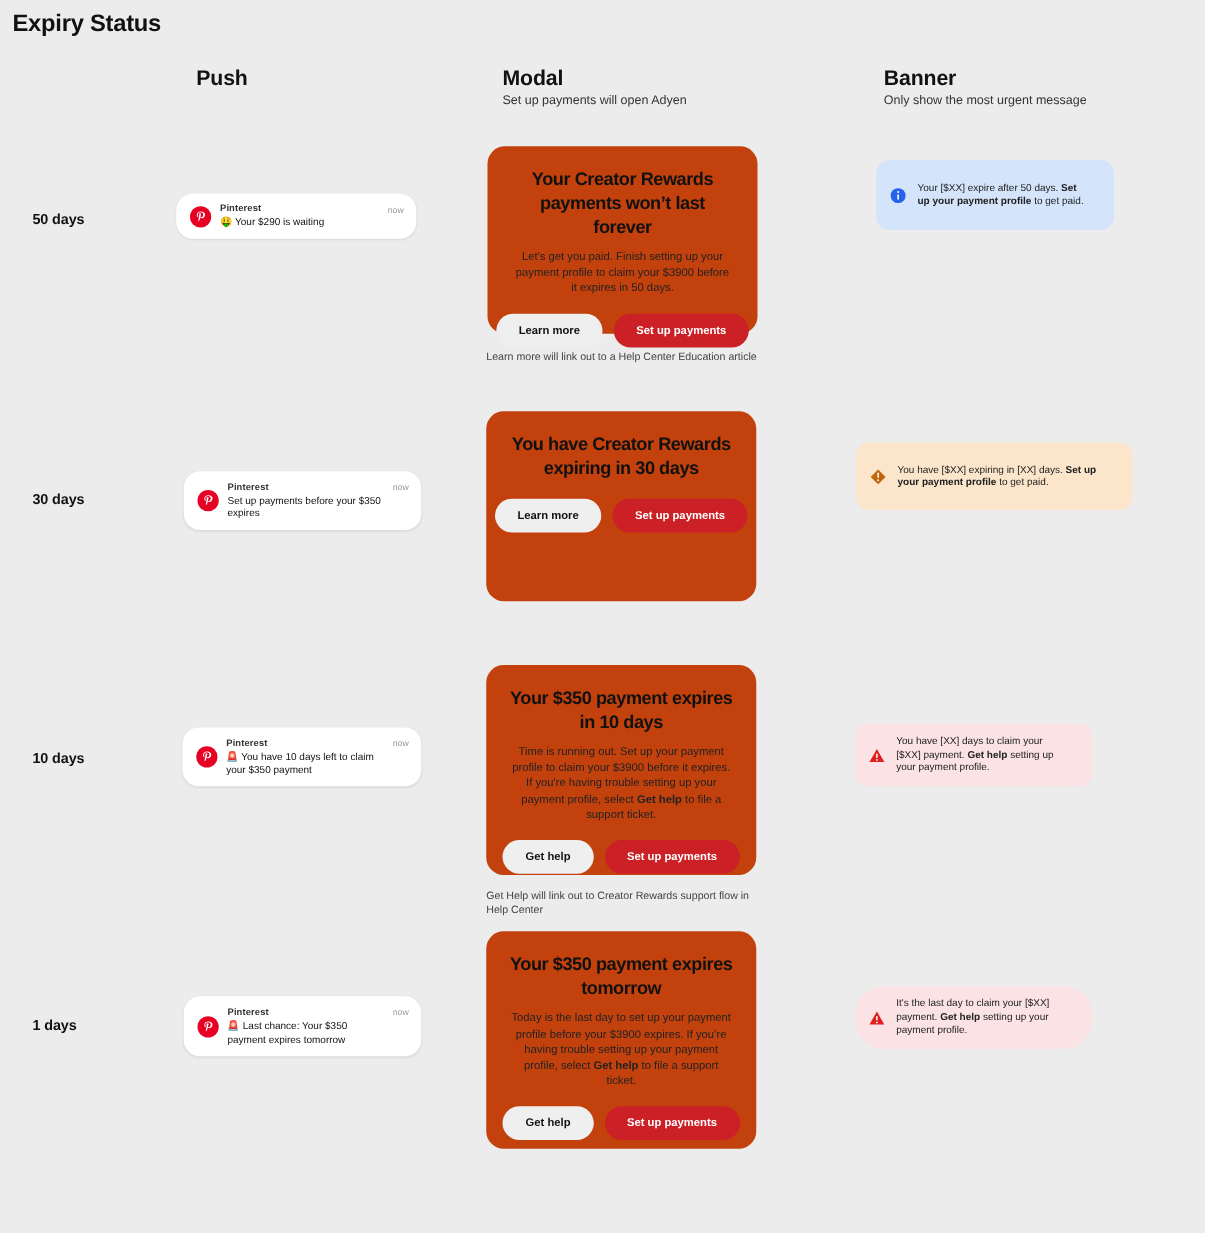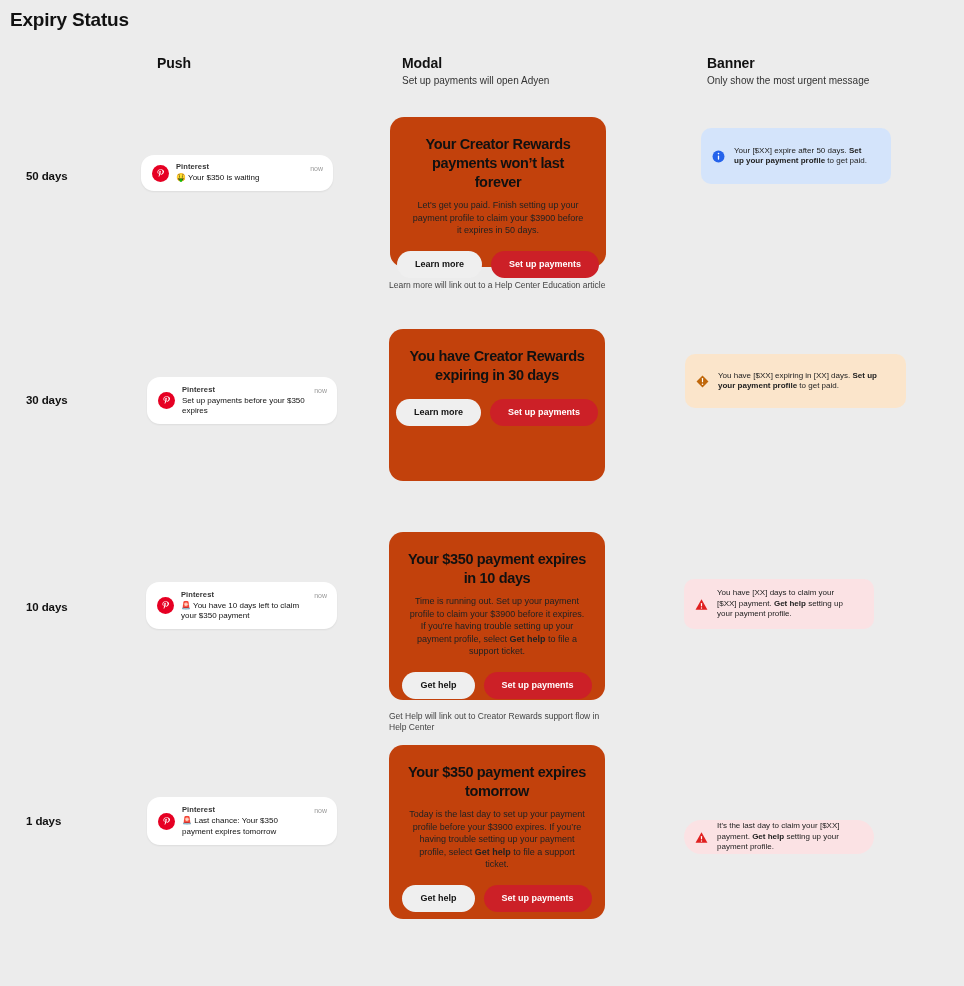--- a/index.html
+++ b/index.html
@@ -26,21 +26,21 @@
     color: #111111;
     letter-spacing: -0.2px;
   }
 
   
   .col-head {
     position: absolute;
     color: #111111;
   }
   .col-head .col-title {
-    font-size: 14px;
+    font-size: 17px;
     font-weight: bold;
     line-height: 14px;
     letter-spacing: -0.1px;
   }
   .col-head .col-sub {
     font-size: 10px;
     font-weight: normal;
     line-height: 14px;
     color: #333333;
     margin-top: 4px;
@@ -192,21 +192,21 @@
     position: absolute;
     border-radius: 10px;
     box-sizing: border-box;
     display: flex;
     align-items: center;
     padding: 10px 24px 10px 11px;
   }
   #banner-0 { left: 701px; top: 128px; width: 190px; height: 56px; background: #d4e4fb; }
   #banner-1 { left: 685px; top: 354px; width: 221px; height: 54px; background: #fbe5cb; }
   #banner-2 { left: 684px; top: 579px; width: 190px; height: 50px; background: #fbe2e4; }
-  #banner-3 { left: 684px; top: 820px; width: 190px; height: 34px; background: #fbe2e4; border-radius: 23px; }
+  #banner-3 { left: 684px; top: 789px; width: 190px; height: 50px; background: #fbe2e4; border-radius: 23px; }
 
   .banner-icon {
     flex: 0 0 auto;
     width: 13px;
     height: 13px;
     margin-right: 9px;
     display: flex;
     align-items: center;
     justify-content: center;
   }
@@ -242,21 +242,21 @@
 <div class="row-label" id="label-3">1 days</div>
 
 <div class="push" id="push-0">
   <div class="push-logo">
     <svg width="13" height="13" viewBox="0 0 24 24">
         <path fill="#ffffff" d="M12.5 4c-4 0-6.2 2.5-6.2 5.2 0 1.2.6 2.7 1.7 3.2.2.1.3 0 .3-.1l.2-.8c.1-.2 0-.3-.1-.4-.4-.5-.7-1.3-.7-2.1 0-2 1.6-4 4.3-4 2.3 0 3.9 1.5 3.9 3.6 0 2.4-1.2 4.1-2.8 4.1-.9 0-1.5-.7-1.3-1.6.3-1.1.8-2.2.8-3 0-.7-.4-1.3-1.2-1.3-.9 0-1.7 1-1.7 2.3 0 .8.3 1.4.3 1.4l-1.1 4.7c-.3 1.4-.1 3.1 0 3.3 0 .1.2.1.2 0 .1-.1 1.3-1.6 1.7-3.1l.6-2.4c.3.6 1.2 1.1 2.2 1.1 2.9 0 4.9-2.6 4.9-6.1C18.5 6.3 16 4 12.5 4z"></path>
       </svg>
   </div>
   <div class="push-body">
     <div class="push-app">Pinterest</div>
-    <div class="push-msg"><span class="push-emoji">🤑</span> <span>Your $350 is waiting</span></div>
+    <div class="push-msg"><span class="push-emoji">🤑</span> <span>Your $290 is waiting</span></div>
   </div>
   <div class="push-time">now</div>
 </div>
 
 <div class="push" id="push-1">
   <div class="push-logo">
     <svg width="13" height="13" viewBox="0 0 24 24">
         <path fill="#ffffff" d="M12.5 4c-4 0-6.2 2.5-6.2 5.2 0 1.2.6 2.7 1.7 3.2.2.1.3 0 .3-.1l.2-.8c.1-.2 0-.3-.1-.4-.4-.5-.7-1.3-.7-2.1 0-2 1.6-4 4.3-4 2.3 0 3.9 1.5 3.9 3.6 0 2.4-1.2 4.1-2.8 4.1-.9 0-1.5-.7-1.3-1.6.3-1.1.8-2.2.8-3 0-.7-.4-1.3-1.2-1.3-.9 0-1.7 1-1.7 2.3 0 .8.3 1.4.3 1.4l-1.1 4.7c-.3 1.4-.1 3.1 0 3.3 0 .1.2.1.2 0 .1-.1 1.3-1.6 1.7-3.1l.6-2.4c.3.6 1.2 1.1 2.2 1.1 2.9 0 4.9-2.6 4.9-6.1C18.5 6.3 16 4 12.5 4z"></path>
       </svg>
   </div>

